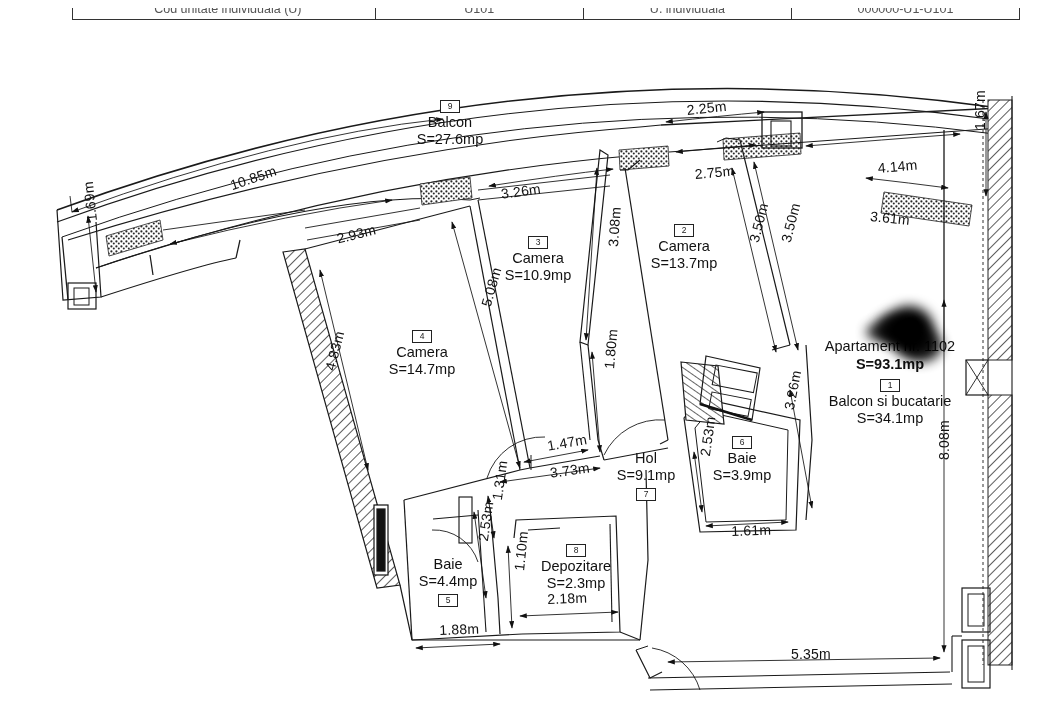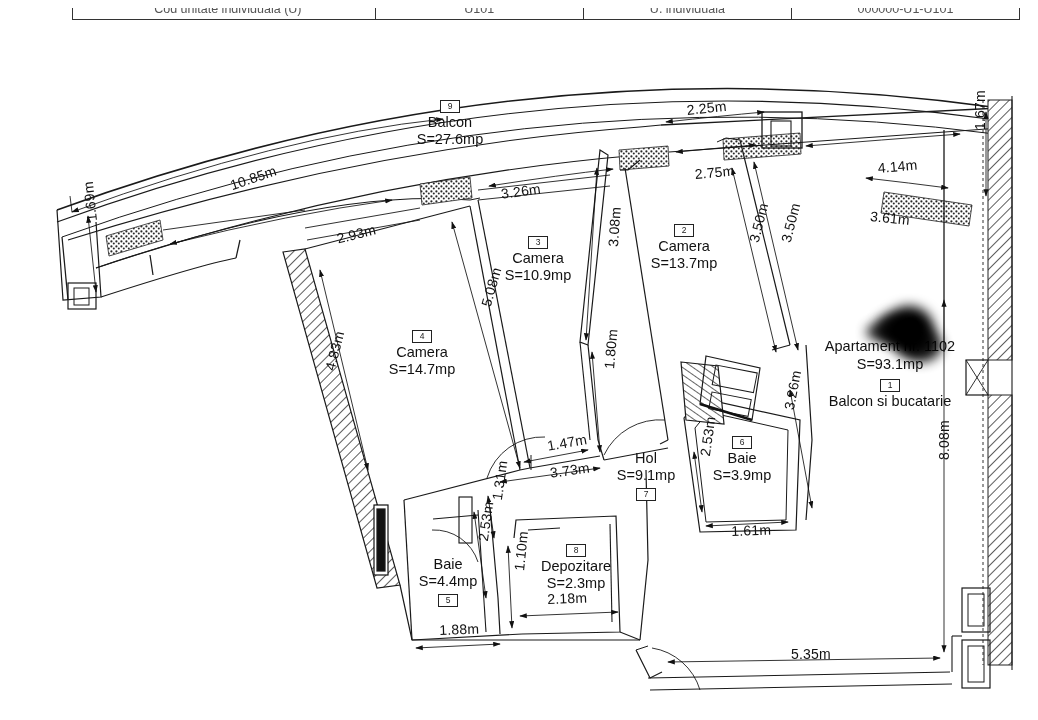--- a/index.html
+++ b/index.html
@@ -341,25 +341,26 @@
 
 <div class="lbl" style="left:516px;top:540px;width:120px;">
   <span class="tagbox">8</span>
   <span class="nm">Depozitare</span>
   <span class="ar">S=2.3mp</span>
 </div>
 
 <div class="aptlbl" style="left:790px;top:337px;width:200px;">
   <span><span>Apartament nr.</span> <span>1102</span></span>
 </div>
-<div class="aptlbl" style="left:790px;top:355px;width:200px;">S=93.1mp</div>
+<div class="aptlbl" style="left:790px;top:355px;width:200px;font-weight:bold;">S=93.1mp</div>
 
 <div class="lbl" style="left:790px;top:375px;width:200px;">
   <span class="tagbox">1</span>
   <span class="nm">Balcon si bucatarie</span>
+  <span class="ar">S=34.1mp</span>
 </div>
 
 <div id="redaction">
   <i class="b1"></i>
     <i class="b2"></i>
     <i class="b3"></i>
     <i class="b4"></i>
 </div>
 
 <div class="dim" style="left:228px;top:178px;transform:rotate(-19deg);">10.85m</div>

